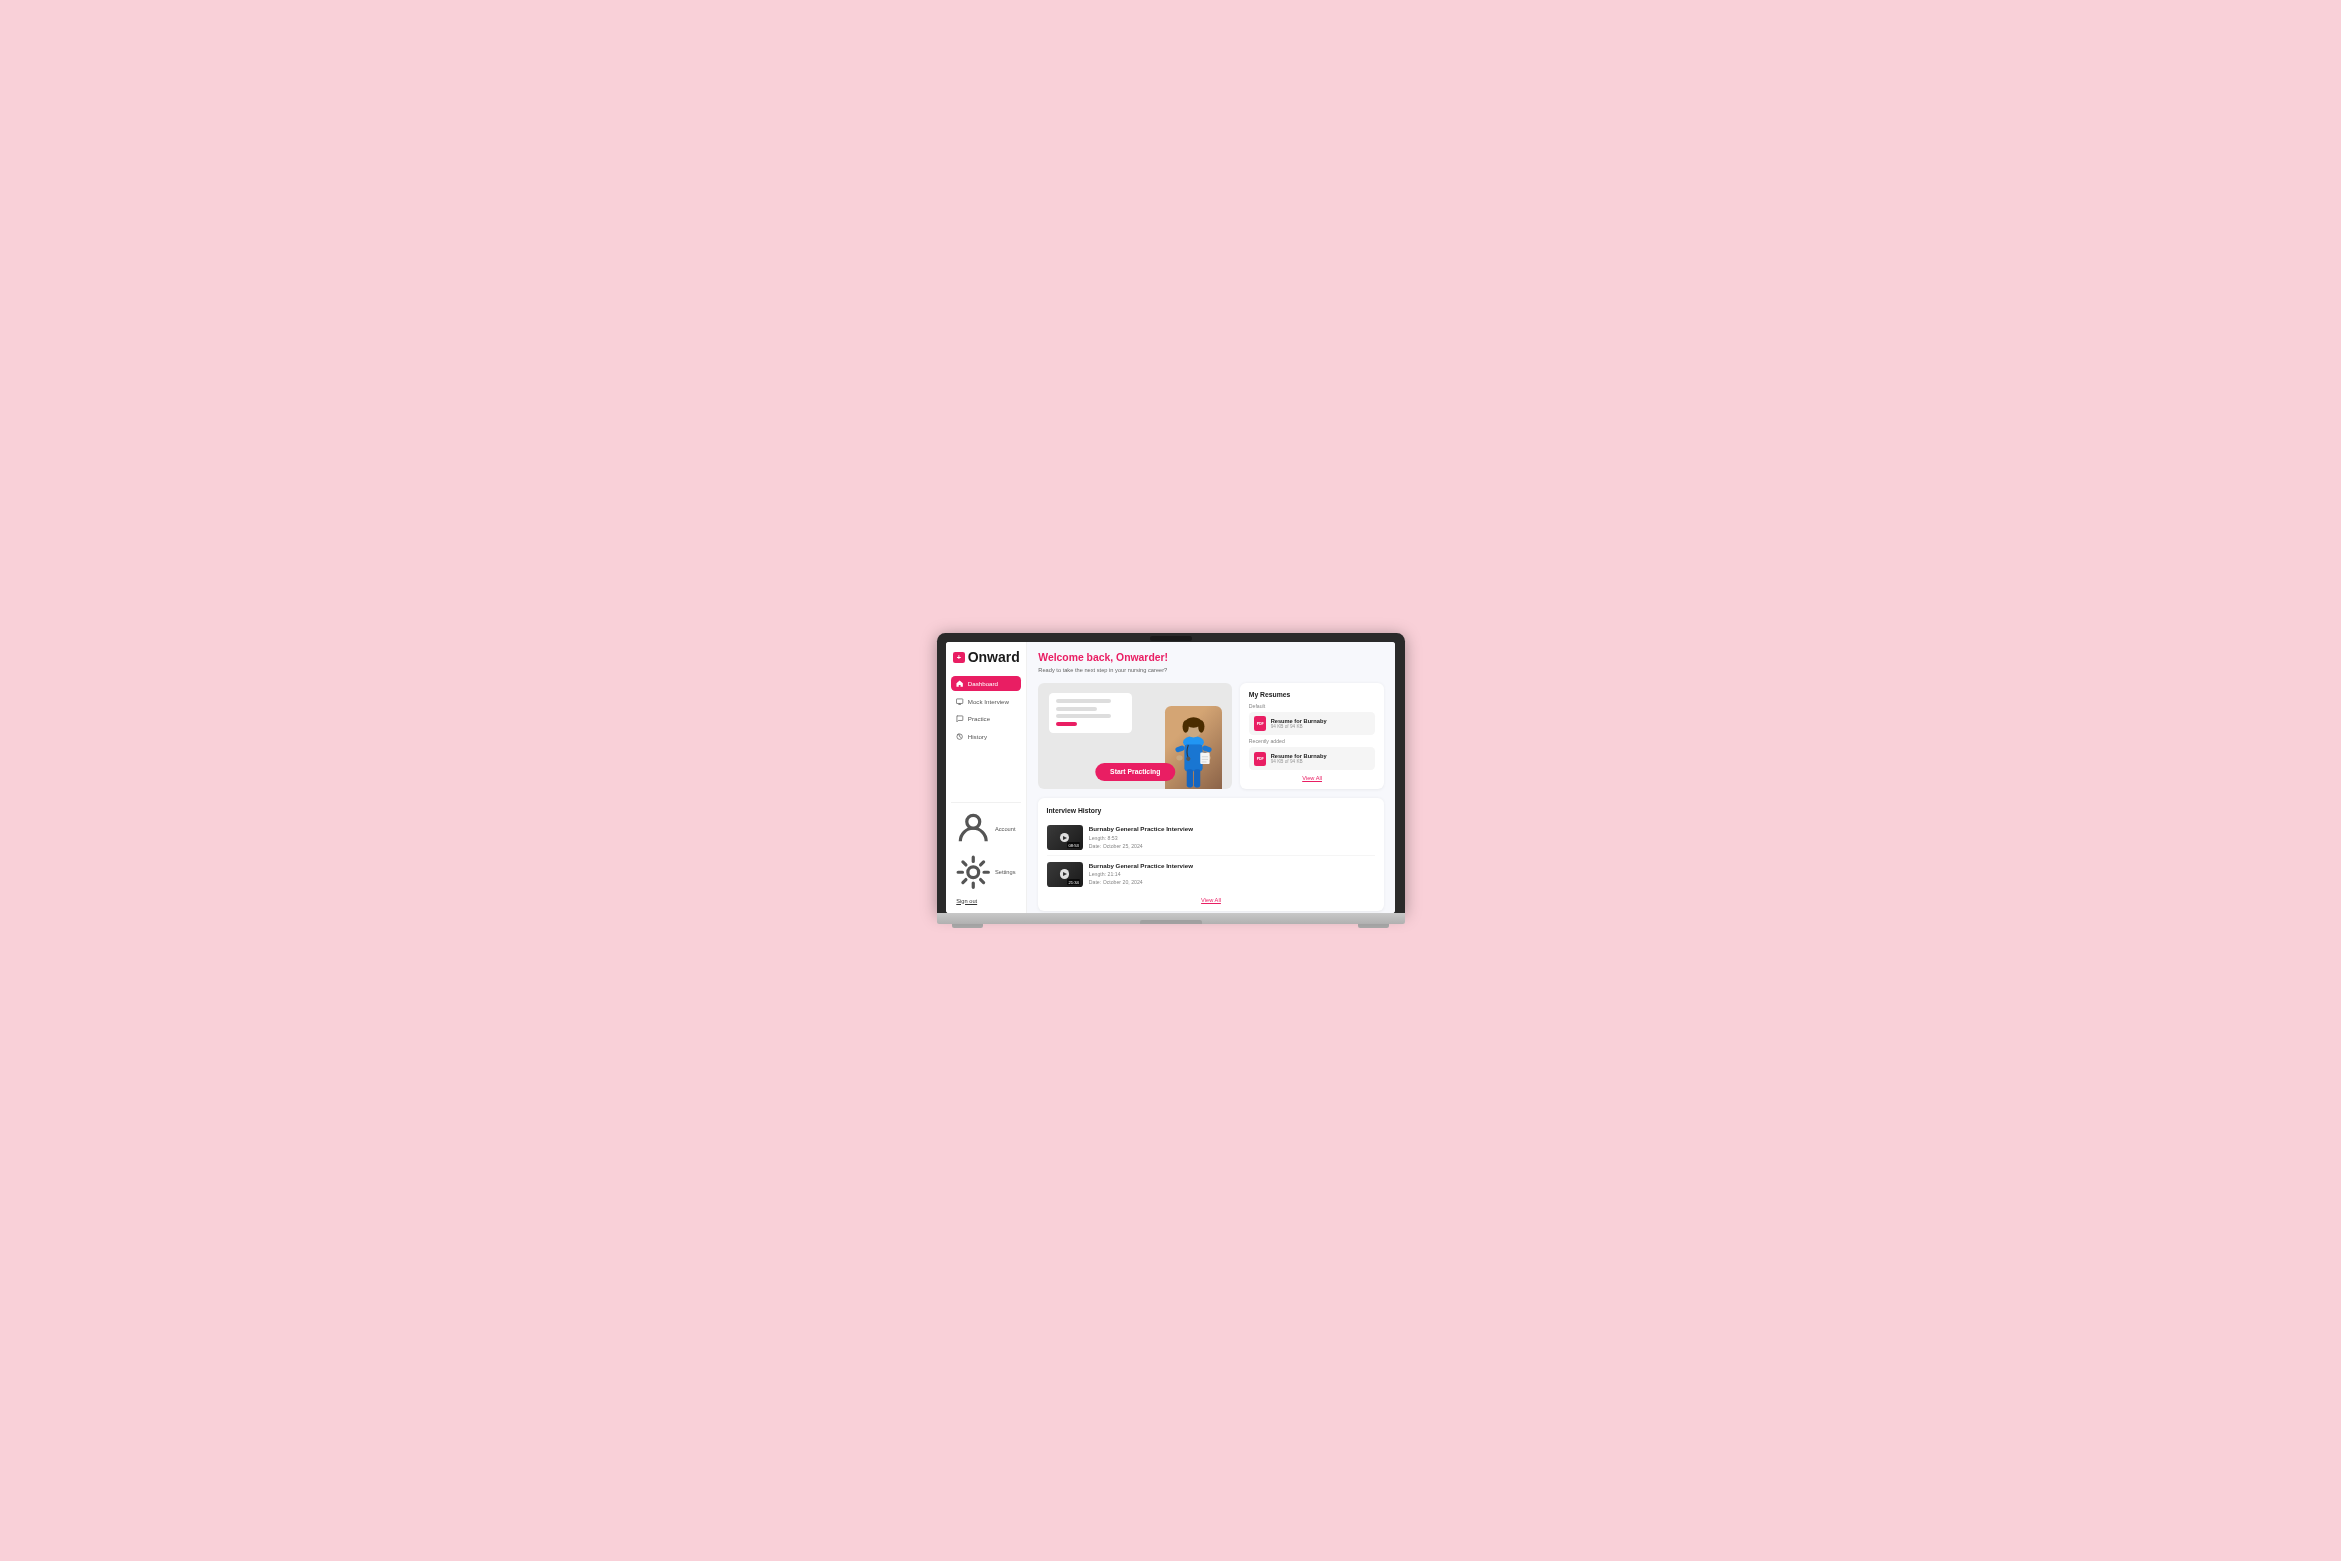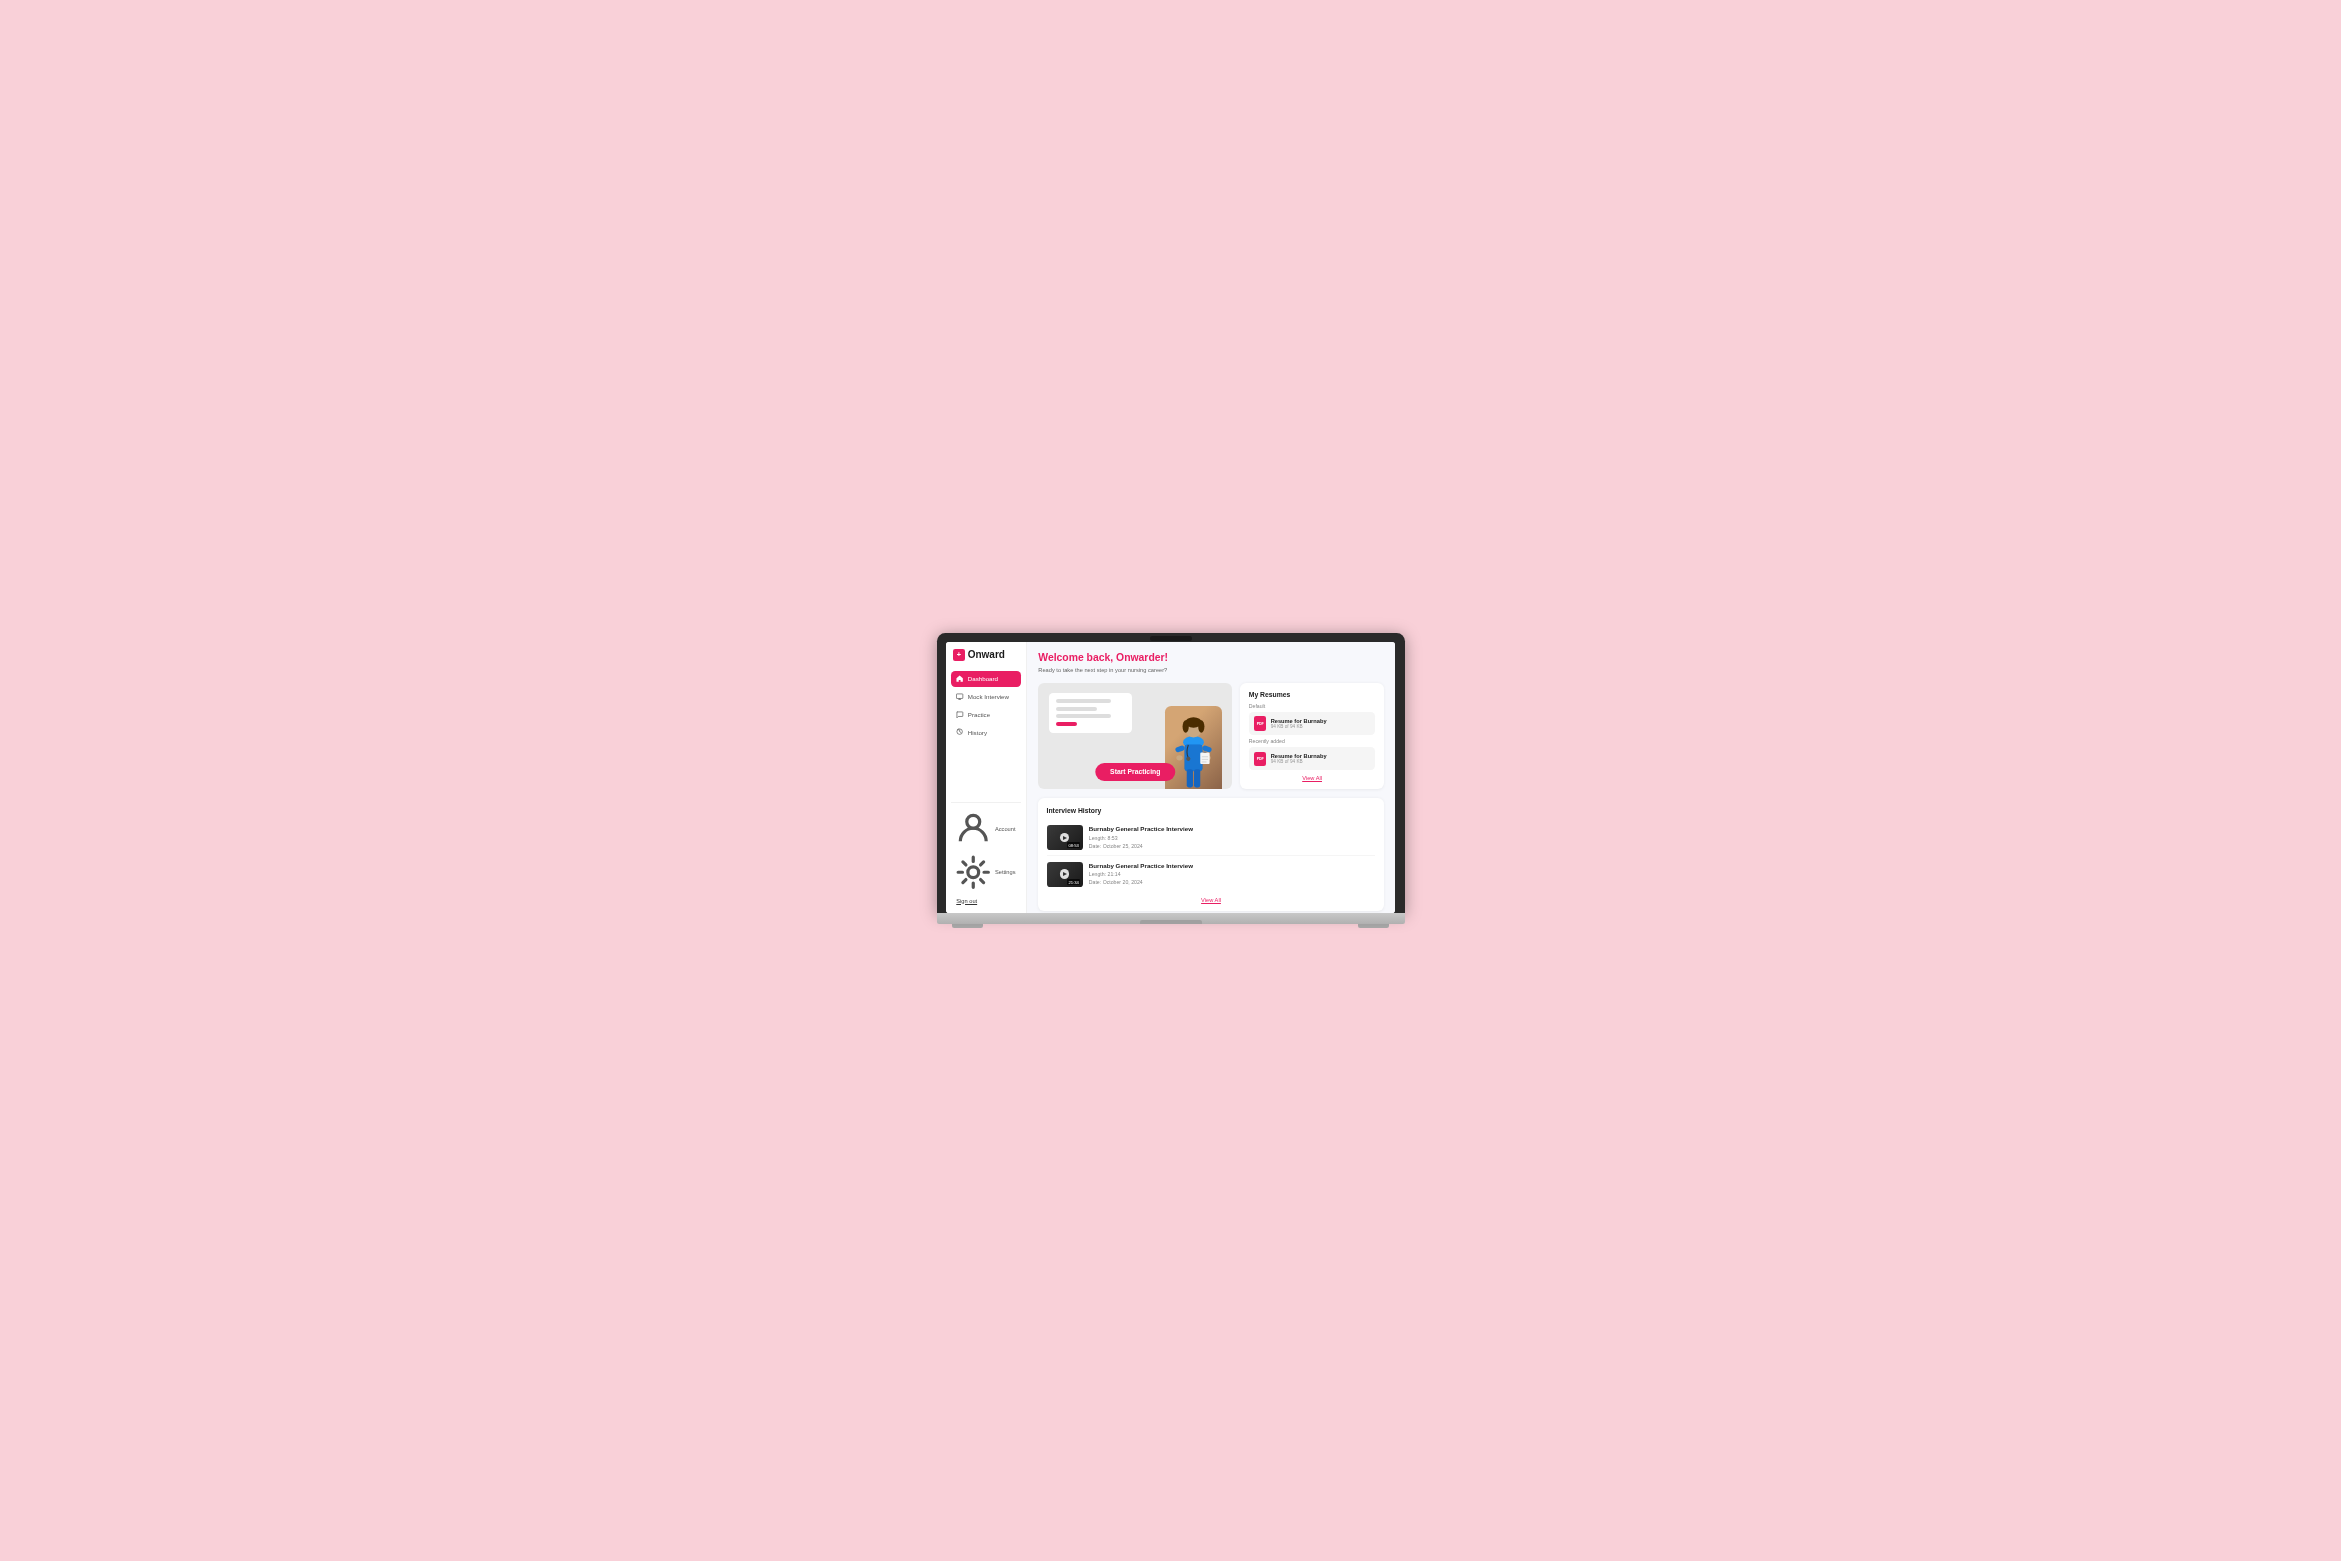--- a/index.html
+++ b/index.html
@@ -98,21 +98,21 @@
       background: #e91e63;
       border-radius: 2.1px;
       display: flex;
       align-items: center;
       justify-content: center;
       color: white;
       font-size: 7.3px;
       font-weight: bold;
     }
     .logo-text {
-      font-size: 10px;
+      font-size: 14px;
       font-weight: 700;
       color: #1a1a1a;
     }
     .nav-items {
       display: flex;
       flex-direction: column;
       gap: 2.1px;
       flex: 1;
     }
     .nav-item {

